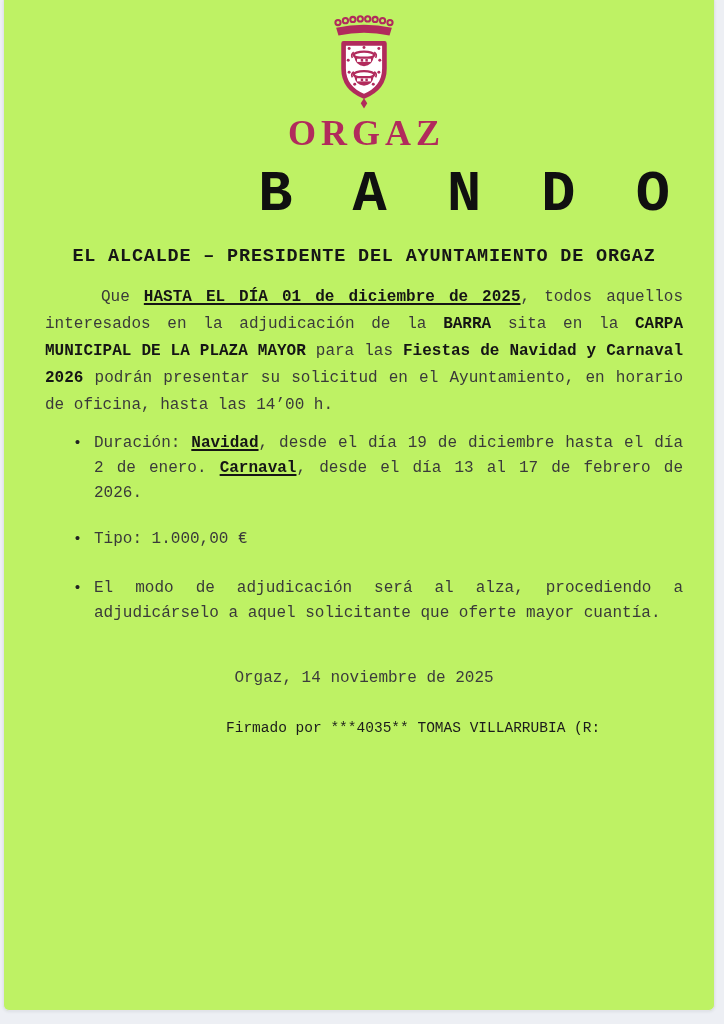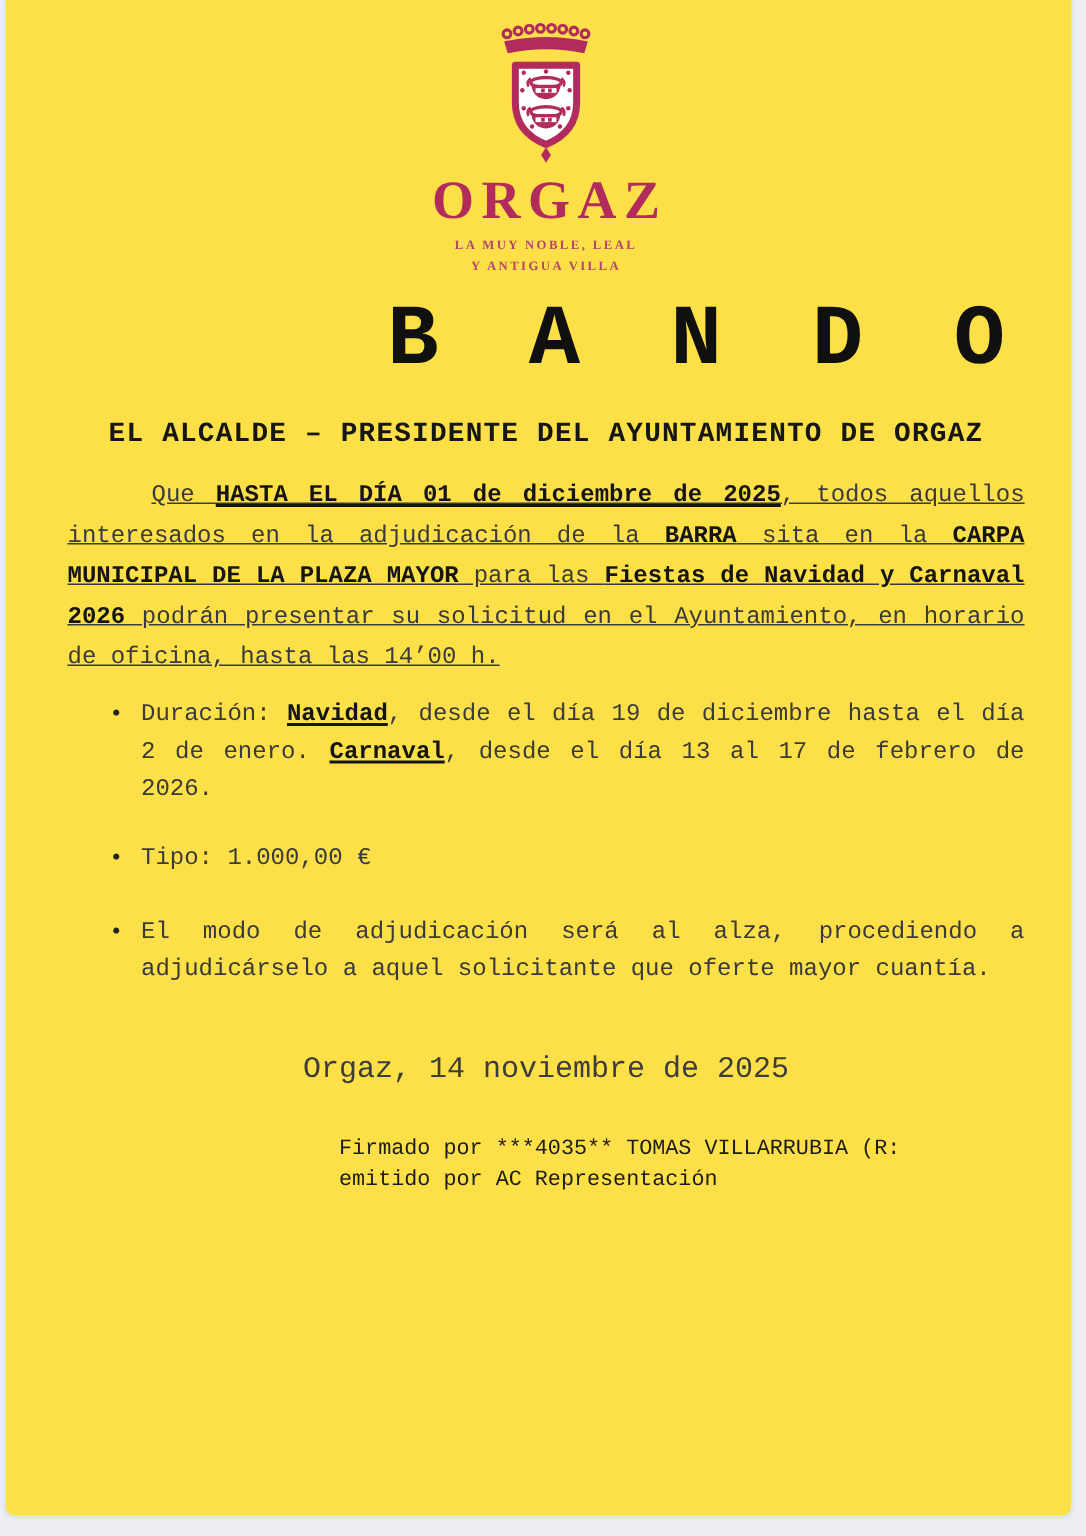--- a/index.html
+++ b/index.html
@@ -4,21 +4,21 @@
 <style>
   html,body{margin:0;padding:0;}
   body{
     width:724px;height:1024px;position:relative;
     background:#edeff4;
     font-family:"Liberation Mono", monospace;
     -webkit-font-smoothing:antialiased;
   }
   .page{
     position:absolute;left:3px;top:0;right:9px;bottom:13px;
-    background:#fde047;
+    background:#bef264;
     border:1px solid #e2e3e8;border-top:none;
     border-radius:0 0 6px 6px;
     box-shadow:0 1px 3px rgba(40,45,60,.08);
     box-sizing:border-box;
     padding:0 31px 0 41px;
     overflow:hidden;
   }
   
   .header{text-align:center;padding-top:10px;}
   .crest{display:block;margin:0 auto;width:96px;height:104px;}
@@ -45,21 +45,21 @@
     color:#161616;
   }
   .hace-saber{
     margin:28px 0 0;text-align:center;
     font-size:26px;font-weight:bold;letter-spacing:2px;
     color:#111;
   }
   
   .para{
     font-size:16px;line-height:27px;color:#3a3a3a;
-    text-align:justify;margin:0;text-decoration:underline;
+    text-align:justify;margin:0;
   }
   .indent{text-indent:56px;}
   .p1{margin-top:17px;}
   .p2{margin-top:8px;}
   .b{font-weight:bold;color:#151515;}
   .u{text-decoration:underline;text-decoration-thickness:2px;text-underline-offset:2px;}
   
   .bullets{margin-top:12px;}
   .bullet-item{display:flex;margin-top:17px;}
   .bullet-item:first-child{margin-top:0;}
@@ -71,21 +71,21 @@
     flex:1;font-size:16px;line-height:25px;color:#3a3a3a;
     text-align:justify;
   }
   .b2-space{margin-top:21px;}
   .b3-space{margin-top:24px;}
   
   .p3{margin-top:27px;}
   
   .date-line{
     margin-top:43px;text-align:center;
-    font-size:20px;color:#3c3c3c;
+    font-size:16px;color:#3c3c3c;
   }
   .signature{
     margin-top:31px;margin-left:181px;
     font-size:14.5px;line-height:21px;font-weight:normal;color:#1c1c1c;
   }
 </style>
 </head>
 <body>
 
 <div class="page">
@@ -131,24 +131,20 @@
         <ellipse cx="50" cy="69.5" rx="11" ry="3.6" fill="#fff" stroke="#b12b5c" stroke-width="2.4"></ellipse>
         <path d="M39.5,71 Q40.5,80.5 50,81.5 Q59.5,80.5 60.5,71 Z" fill="#b12b5c"></path>
         <rect x="42.5" y="73.5" width="15" height="3.4" fill="#ffffff"></rect>
         <rect x="46.5" y="73.8" width="2.6" height="2.8" fill="#b12b5c"></rect>
         <rect x="51.5" y="73.8" width="2.6" height="2.8" fill="#b12b5c"></rect>
         <path d="M39,66.5 q-3.5,2.5 -1.5,6" stroke="#b12b5c" stroke-width="1.8" fill="none"></path>
         <path d="M61,66.5 q3.5,2.5 1.5,6" stroke="#b12b5c" stroke-width="1.8" fill="none"></path>
       </g>
     </svg>
     <div class="orgaz-title">ORGAZ</div>
-    <div class="motto">
-      <span>LA MUY NOBLE, LEAL</span><br>
-      <span>Y ANTIGUA VILLA</span>
-    </div>
   </div>
 
   <h1 class="bando">B A N D O</h1>
 
   <div class="subtitle">EL ALCALDE – PRESIDENTE DEL AYUNTAMIENTO DE ORGAZ</div>
 
 
   <p class="para indent p1"><span>Que </span><span class="b u">HASTA EL DÍA 01 de diciembre de 2025</span><span>, todos aquellos interesados en la adjudicación de la </span><span class="b">BARRA</span><span> sita en la </span><span class="b">CARPA MUNICIPAL DE LA PLAZA MAYOR</span><span> para las </span><span class="b">Fiestas de Navidad y Carnaval 2026</span><span> podrán presentar su solicitud en el Ayuntamiento, en horario de oficina, hasta las 14’00 h.</span></p>
 
 
@@ -165,16 +161,15 @@
       <span class="dot">•</span>
       <span class="bullet-text">El modo de adjudicación será al alza, procediendo a adjudicárselo a aquel solicitante que oferte mayor cuantía.</span>
     </div>
   </div>
 
 
   <div class="date-line">Orgaz, 14 noviembre de 2025</div>
 
   <div class="signature">
     <div>Firmado por ***4035** TOMAS VILLARRUBIA (R:</div>
-    <div>emitido por AC Representación</div>
   </div>
 
 </div>
 
 </body></html>

